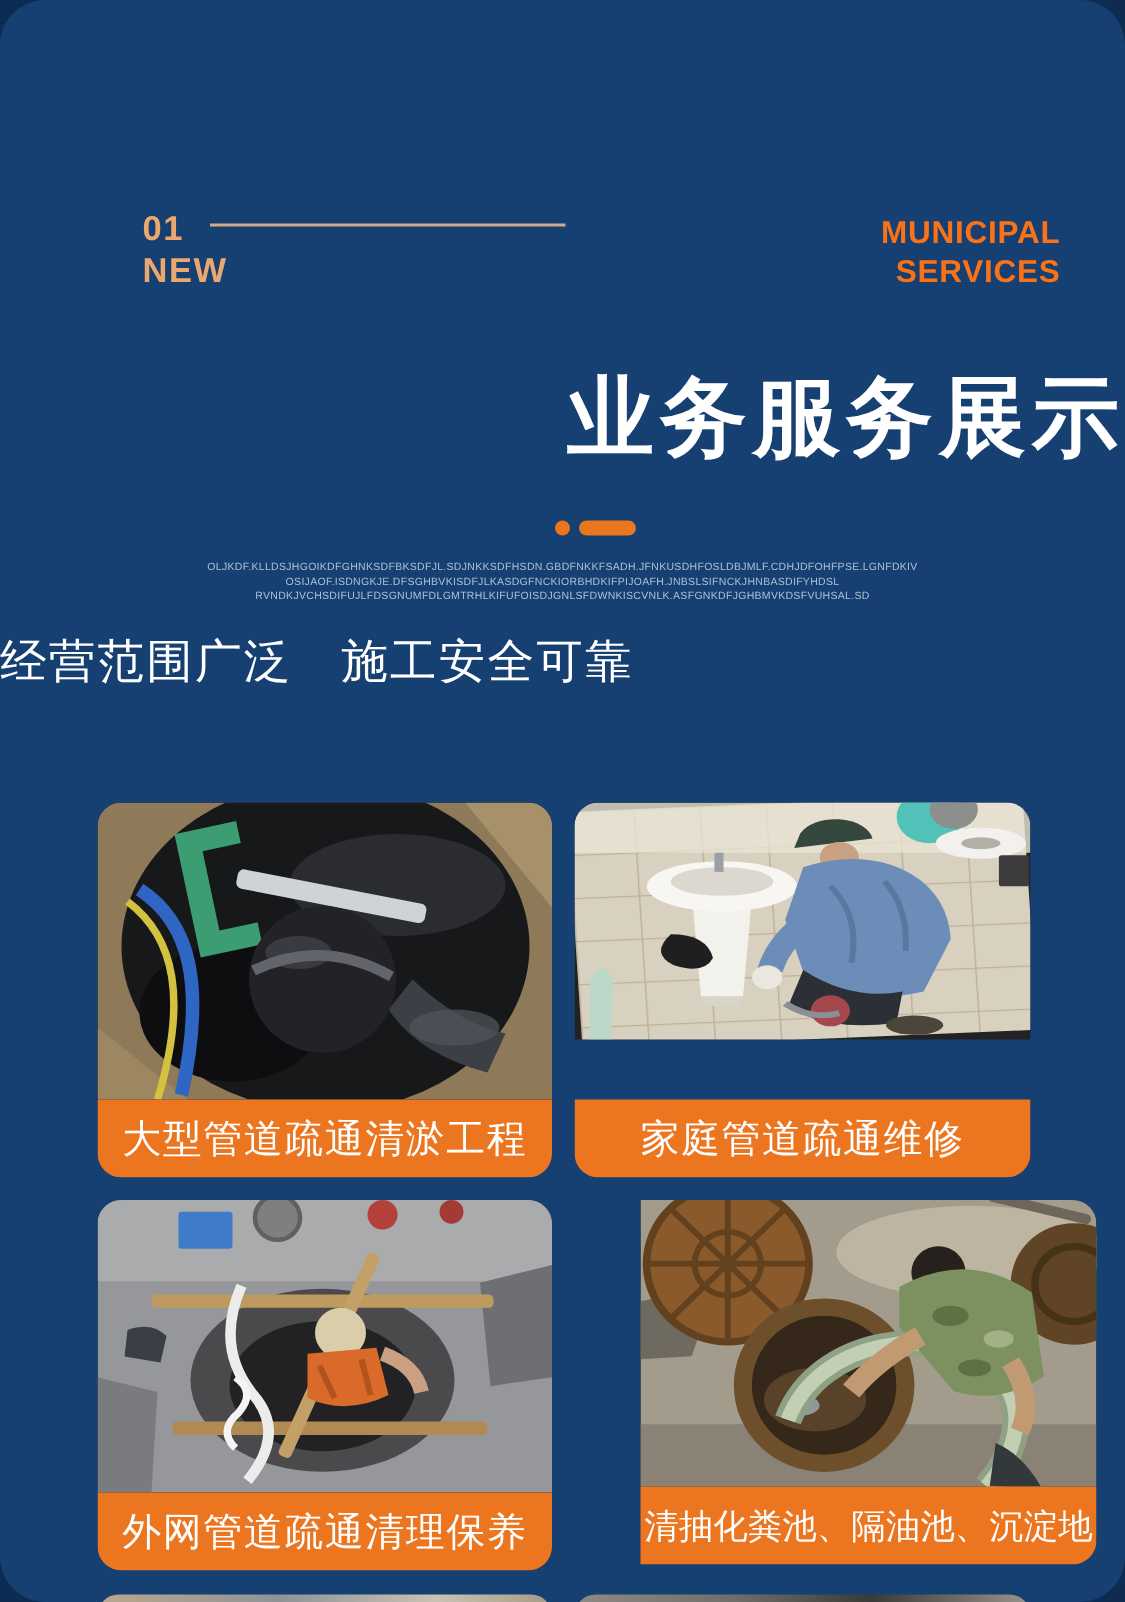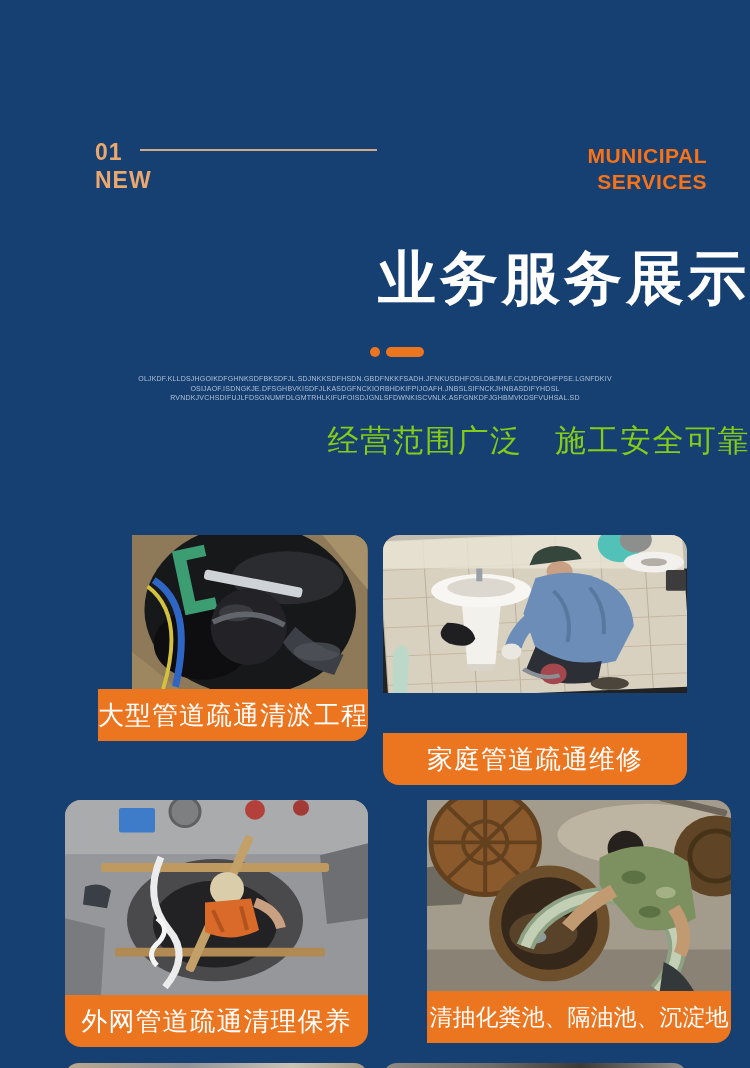--- a/index.html
+++ b/index.html
@@ -1,19 +1,20 @@
 <!DOCTYPE html>
 <html><head>
 <meta charset="utf-8">
 <style>
   html,body{margin:0;padding:0;background:#0e2b52;}
   .page{
     position:relative;width:750px;height:1068px;margin:0 auto;
     background:#163F72;overflow:hidden;
     font-family:"Liberation Sans", sans-serif;
+    border-radius:30px;
   }
   
   .hdr-num{
     position:absolute;left:95px;top:138px;color:#EAA86E;
     font-size:23px;font-weight:700;line-height:28px;letter-spacing:1px;
   }
   .hdr-rule{
     position:absolute;left:140px;top:149px;width:237px;height:2px;
     background:#DDB088;opacity:.95;
   }
@@ -34,29 +35,29 @@
   }
   .divider .bar{
     position:absolute;left:16px;top:1px;width:38px;height:10px;border-radius:5px;
     background:#EC751F;
   }
   .fineprint{
     position:absolute;left:0;top:374px;width:750px;text-align:center;
     color:#C9D6E6;opacity:.85;font-size:7px;line-height:9.5px;letter-spacing:.2px;
   }
   .slogan{
-    position:absolute;left:0;top:420px;width:750px;text-align:right;
-    color:#84cc16;font-size:31px;font-weight:500;letter-spacing:1.5px;
+    position:absolute;left:0;top:420px;width:750px;text-align:left;
+    color:#ffffff;font-size:31px;font-weight:500;letter-spacing:1.5px;
   }
   
   .card{
     position:absolute;border-radius:16px;overflow:hidden;
     display:flex;flex-direction:column;cursor:pointer;
   }
-  .card.c1{left:65px;top:535px;width:303px;height:206px;align-items:flex-end;}
+  .card.c1{left:65px;top:535px;width:303px;height:250px;}
   .card.c2{left:383px;top:535px;width:304px;height:250px;gap:40px;}
   .card.c3{left:65px;top:800px;width:303px;height:247px;}
   .card.c4{left:383px;top:800px;width:304px;height:243px;padding-left:44px;}
   .card-photo{flex:1 1 auto;min-height:0;background:#222;}
   .card-photo svg{display:block;width:100%;height:100%;}
   .card-label{
     flex:0 0 52px;background:#EC751F;color:#FFFFFF;
     display:flex;align-items:center;justify-content:center;
     font-size:26px;font-weight:500;letter-spacing:1px;white-space:nowrap;
   }

